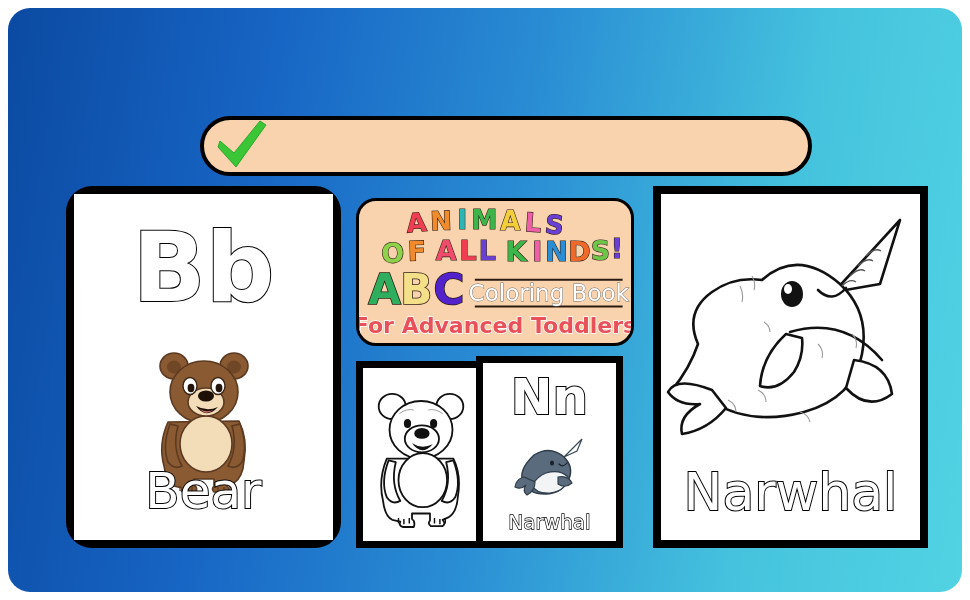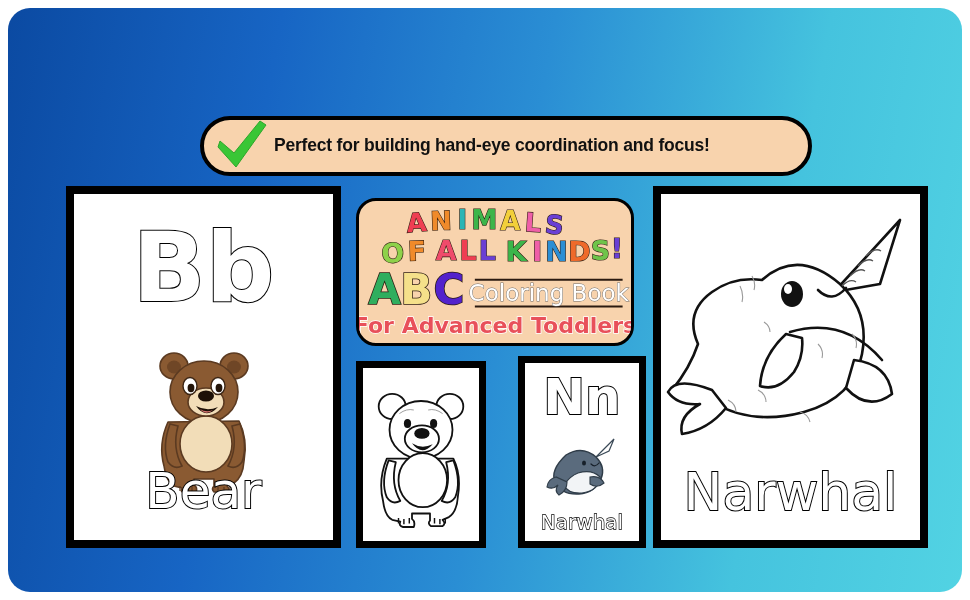--- a/index.html
+++ b/index.html
@@ -57,21 +57,21 @@
   }
   .word{
     position:absolute;left:0;right:0;text-align:center;
     font-family:"DejaVu Sans",sans-serif;
     color:#fff;
     -webkit-text-stroke:2px #000;
     paint-order:stroke fill;
   }
 
   
-  #card-bear{left:58px;top:178px;width:275px;height:362px;}
+  #card-bear{left:58px;top:178px;width:275px;height:362px;border-radius:26px;}
   #card-bear .letter{top:26px;font-size:96px;line-height:96px;}
   #card-bear .word{bottom:22px;font-size:50px;line-height:54px;}
   #bear-art{position:absolute;left:50%;top:150px;transform:translateX(-50%);width:120px;height:150px;}
 
   
   #card-narwhal{left:645px;top:178px;width:275px;height:362px;}
   #card-narwhal .word{bottom:20px;font-size:52px;line-height:56px;}
   #narwhal-art{position:absolute;left:50%;top:20px;transform:translateX(-50%);width:250px;height:260px;}
 
   
@@ -79,41 +79,40 @@
     position:absolute;left:348px;top:190px;width:278px;height:148px;
     background:#f8d3ad;border:3px solid #000;border-radius:20px;
     box-sizing:border-box;overflow:hidden;
   }
 
   
   #card-bear-sm{left:348px;top:353px;width:130px;height:187px;}
   #bear-sm-art{position:absolute;left:50%;top:50%;transform:translate(-50%,-50%);width:108px;height:160px;}
 
   
-  #card-nn{left:510px;top:348px;width:128px;height:192px;}
+  #card-nn{left:468px;top:348px;width:147px;height:192px;}
   #card-nn .letter{top:8px;font-size:50px;line-height:52px;-webkit-text-stroke:2px #000;}
   #card-nn .word{bottom:8px;font-size:20px;line-height:22px;-webkit-text-stroke:1.3px #000;}
   #nn-art{position:absolute;left:50%;top:74px;transform:translateX(-50%);width:72px;height:62px;}
 
   
   .lg-svg{display:block;width:100%;height:100%;}
 </style>
 </head>
 <body>
 
 <div id="stage">
 
   <div id="panel">
 
 
     <div class="banner" id="banner2">
       <svg class="check" viewBox="0 0 62 62">
         <path d="M8 32 L10 26 L24 38 L50 6 L56 10 L26 52 Z" fill="#3ac636" stroke="#2ea62b" stroke-width="1"></path>
       </svg>
-      <div class="banner-text">Perfect for building hand-eye coordination and focus!</div>
     </div>
 
     <div class="card" id="card-bear">
       <div class="card-inner">
         <div class="letter">Bb</div>
 
         <svg id="bear-art" viewBox="0 0 120 150">
           <g stroke="#5b3a21" stroke-width="1.6" stroke-linejoin="round">
 
             <ellipse cx="30" cy="22" rx="14" ry="13" fill="#8a5a32"></ellipse>

